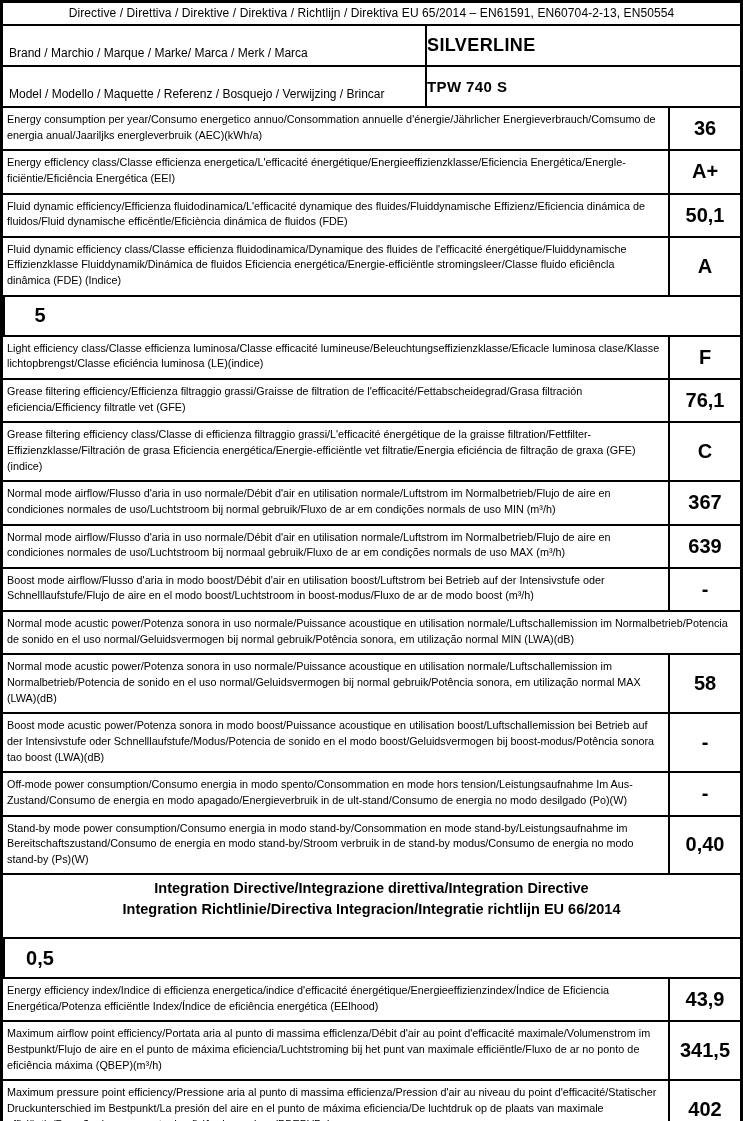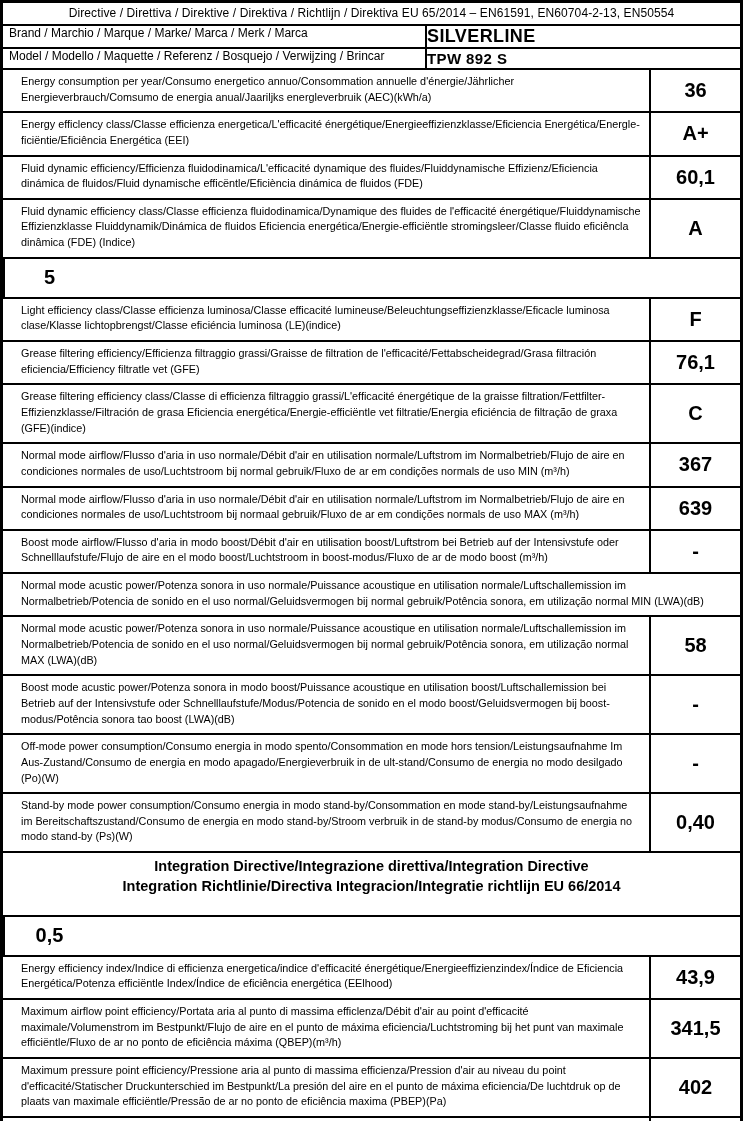--- a/index.html
+++ b/index.html
@@ -22,21 +22,21 @@
     font-size: 12px;
     padding: 3px 6px 4px;
     letter-spacing: 0.1px;
     border-radius: 10px;
   }
   .hdr-row { display: flex; align-items: stretch; }
   .hdr-label {
     box-sizing: border-box;
     width: 424px;
     border-right: 2px solid #000;
-    padding: 0 6px 5px;
+    padding: 20px 6px 5px;
     font-size: 12px;
   }
   .hdr-value {
     flex: 1;
     display: flex;
     align-items: center;
     justify-content: flex-start;
     text-align: center;
   }
   .brand-value-text {
@@ -47,30 +47,30 @@
   }
   .model-value-text {
     font-weight: 800;
     font-size: 15px;
     letter-spacing: 0.4px;
   }
   .data-row { display: flex; align-items: stretch; min-height: 38px; }
   .data-label {
     flex: 1;
     box-sizing: border-box;
-    padding: 4px 8px 6px 18px;
+    padding: 4px 8px 6px 4px;
     font-size: 10.8px;
     line-height: 1.45;
     display: flex;
     align-items: center;
   }
   .data-label > span { display: block; }
   .data-value {
     box-sizing: border-box;
-    width: 91px;
+    width: 72px;
     border-left: 2px solid #000;
     display: flex;
     align-items: center;
     justify-content: center;
     font-weight: 700;
     font-size: 20px;
   }
   .section-header {
     text-align: center;
     font-weight: 700;
@@ -89,42 +89,42 @@
   <div class="hdr-row row-line">
     <div class="hdr-label">Brand / Marchio /  Marque / Marke/ Marca / Merk / Marca</div>
     <div class="hdr-value">
       <span class="brand-value-text">SILVERLINE</span>
     </div>
   </div>
 
   <div class="hdr-row row-line">
     <div class="hdr-label">Model / Modello / Maquette / Referenz / Bosquejo / Verwijzing / Brincar</div>
     <div class="hdr-value">
-      <span class="model-value-text">TPW 892 S</span>
+      <span class="model-value-text">TPW 740 S</span>
     </div>
   </div>
 
   <div>
       <div class="data-row row-line">
     <div class="data-label">
           <span>Energy consumption per year/Consumo energetico annuo/Consommation annuelle d'énergie/Jährlicher Energieverbrauch/Comsumo de energia anual/Jaariljks energleverbruik  (AEC)(kWh/a)</span>
         </div>
     <div class="data-value">36</div>
   </div>
       <div class="data-row row-line">
     <div class="data-label">
           <span>Energy efficlency class/Classe efficienza energetica/L'efficacité énergétique/Energieeffizienzklasse/Eficiencia Energética/Energle-ficiëntie/Eficiência Energética (EEI)</span>
         </div>
     <div class="data-value">A+</div>
   </div>
       <div class="data-row row-line">
     <div class="data-label">
           <span>Fluid dynamic efficiency/Efficienza fluidodinamica/L'efficacité dynamique des fluides/Fluiddynamische Effizienz/Eficiencia dinámica de fluidos/Fluid dynamische efficëntle/Eficiència dinámica de fluidos (FDE)</span>
         </div>
-    <div class="data-value">60,1</div>
+    <div class="data-value">50,1</div>
   </div>
       <div class="data-row row-line">
     <div class="data-label">
           <span>Fluid dynamic efficiency class/Classe efficienza fluidodinamica/Dynamique des fluides de l'efficacité énergétique/Fluiddynamische Effizienzklasse Fluiddynamik/Dinámica de fluidos Eficiencia energética/Energie-efficiëntle stromingsleer/Classe fluido eficiêncla dinâmica (FDE) (Indice)</span>
         </div>
     <div class="data-value">A</div>
   </div>
       <div class="data-row row-line">
     <div class="data-value">5</div>
   </div>

